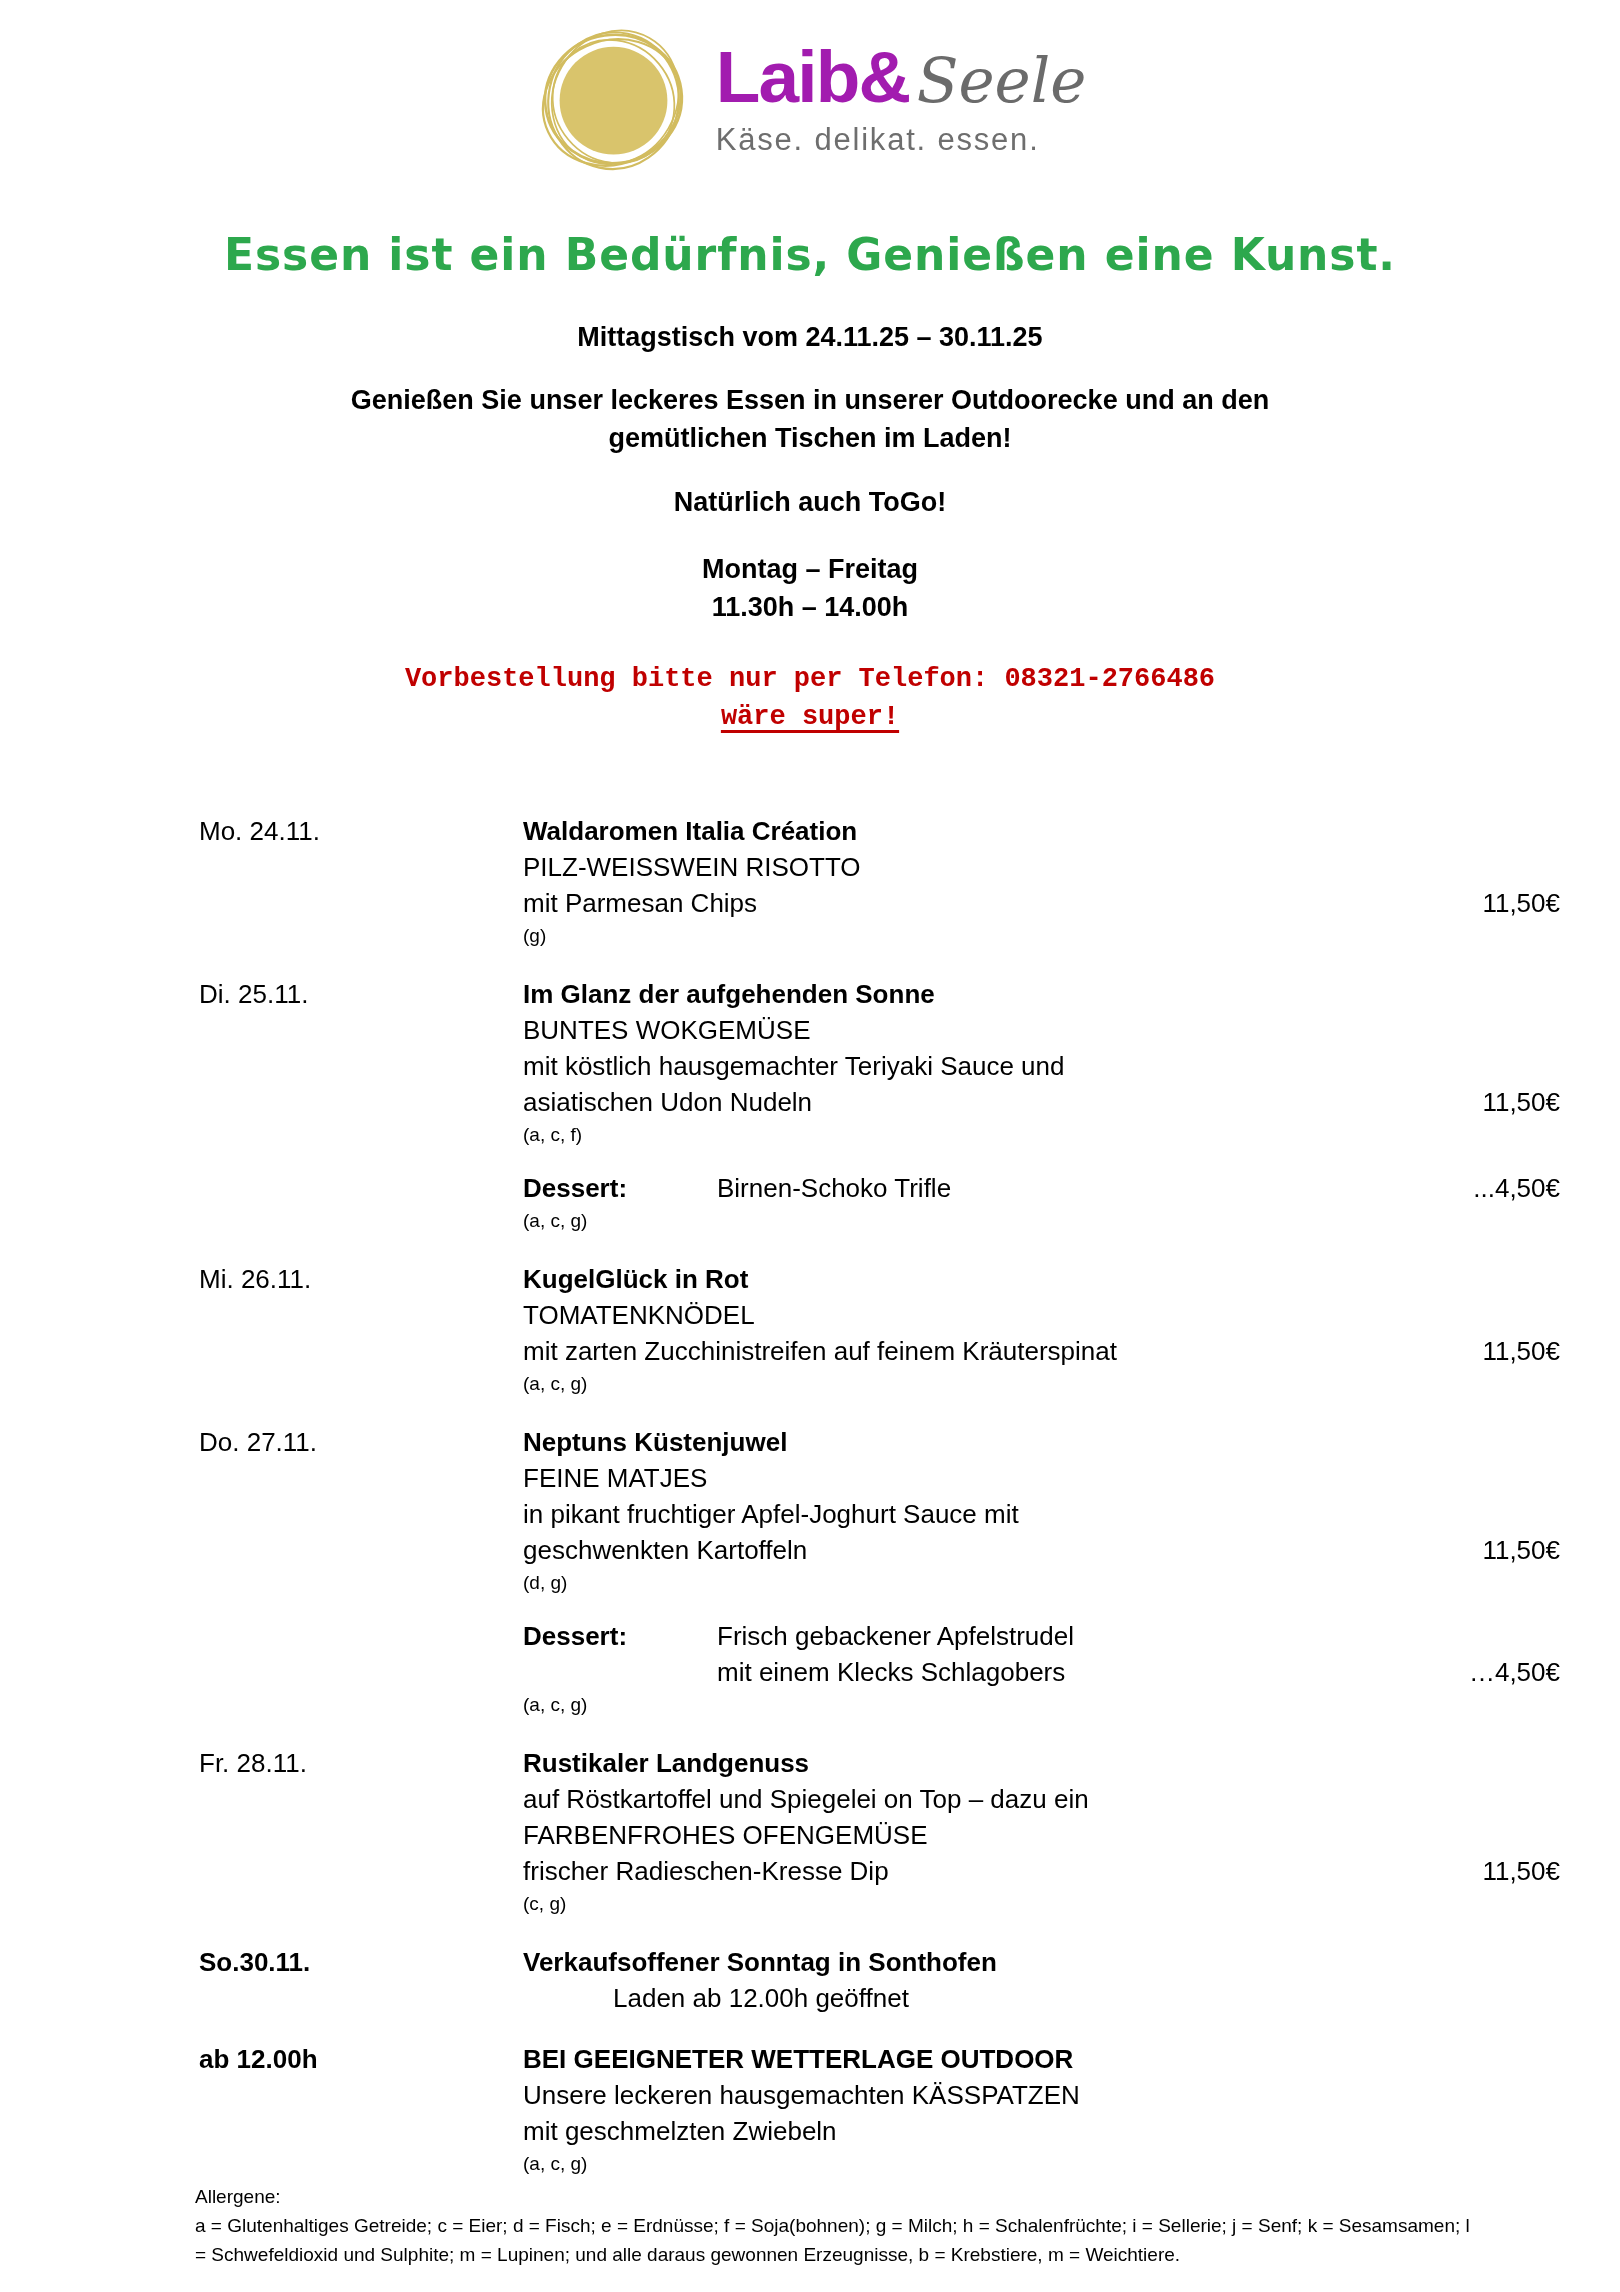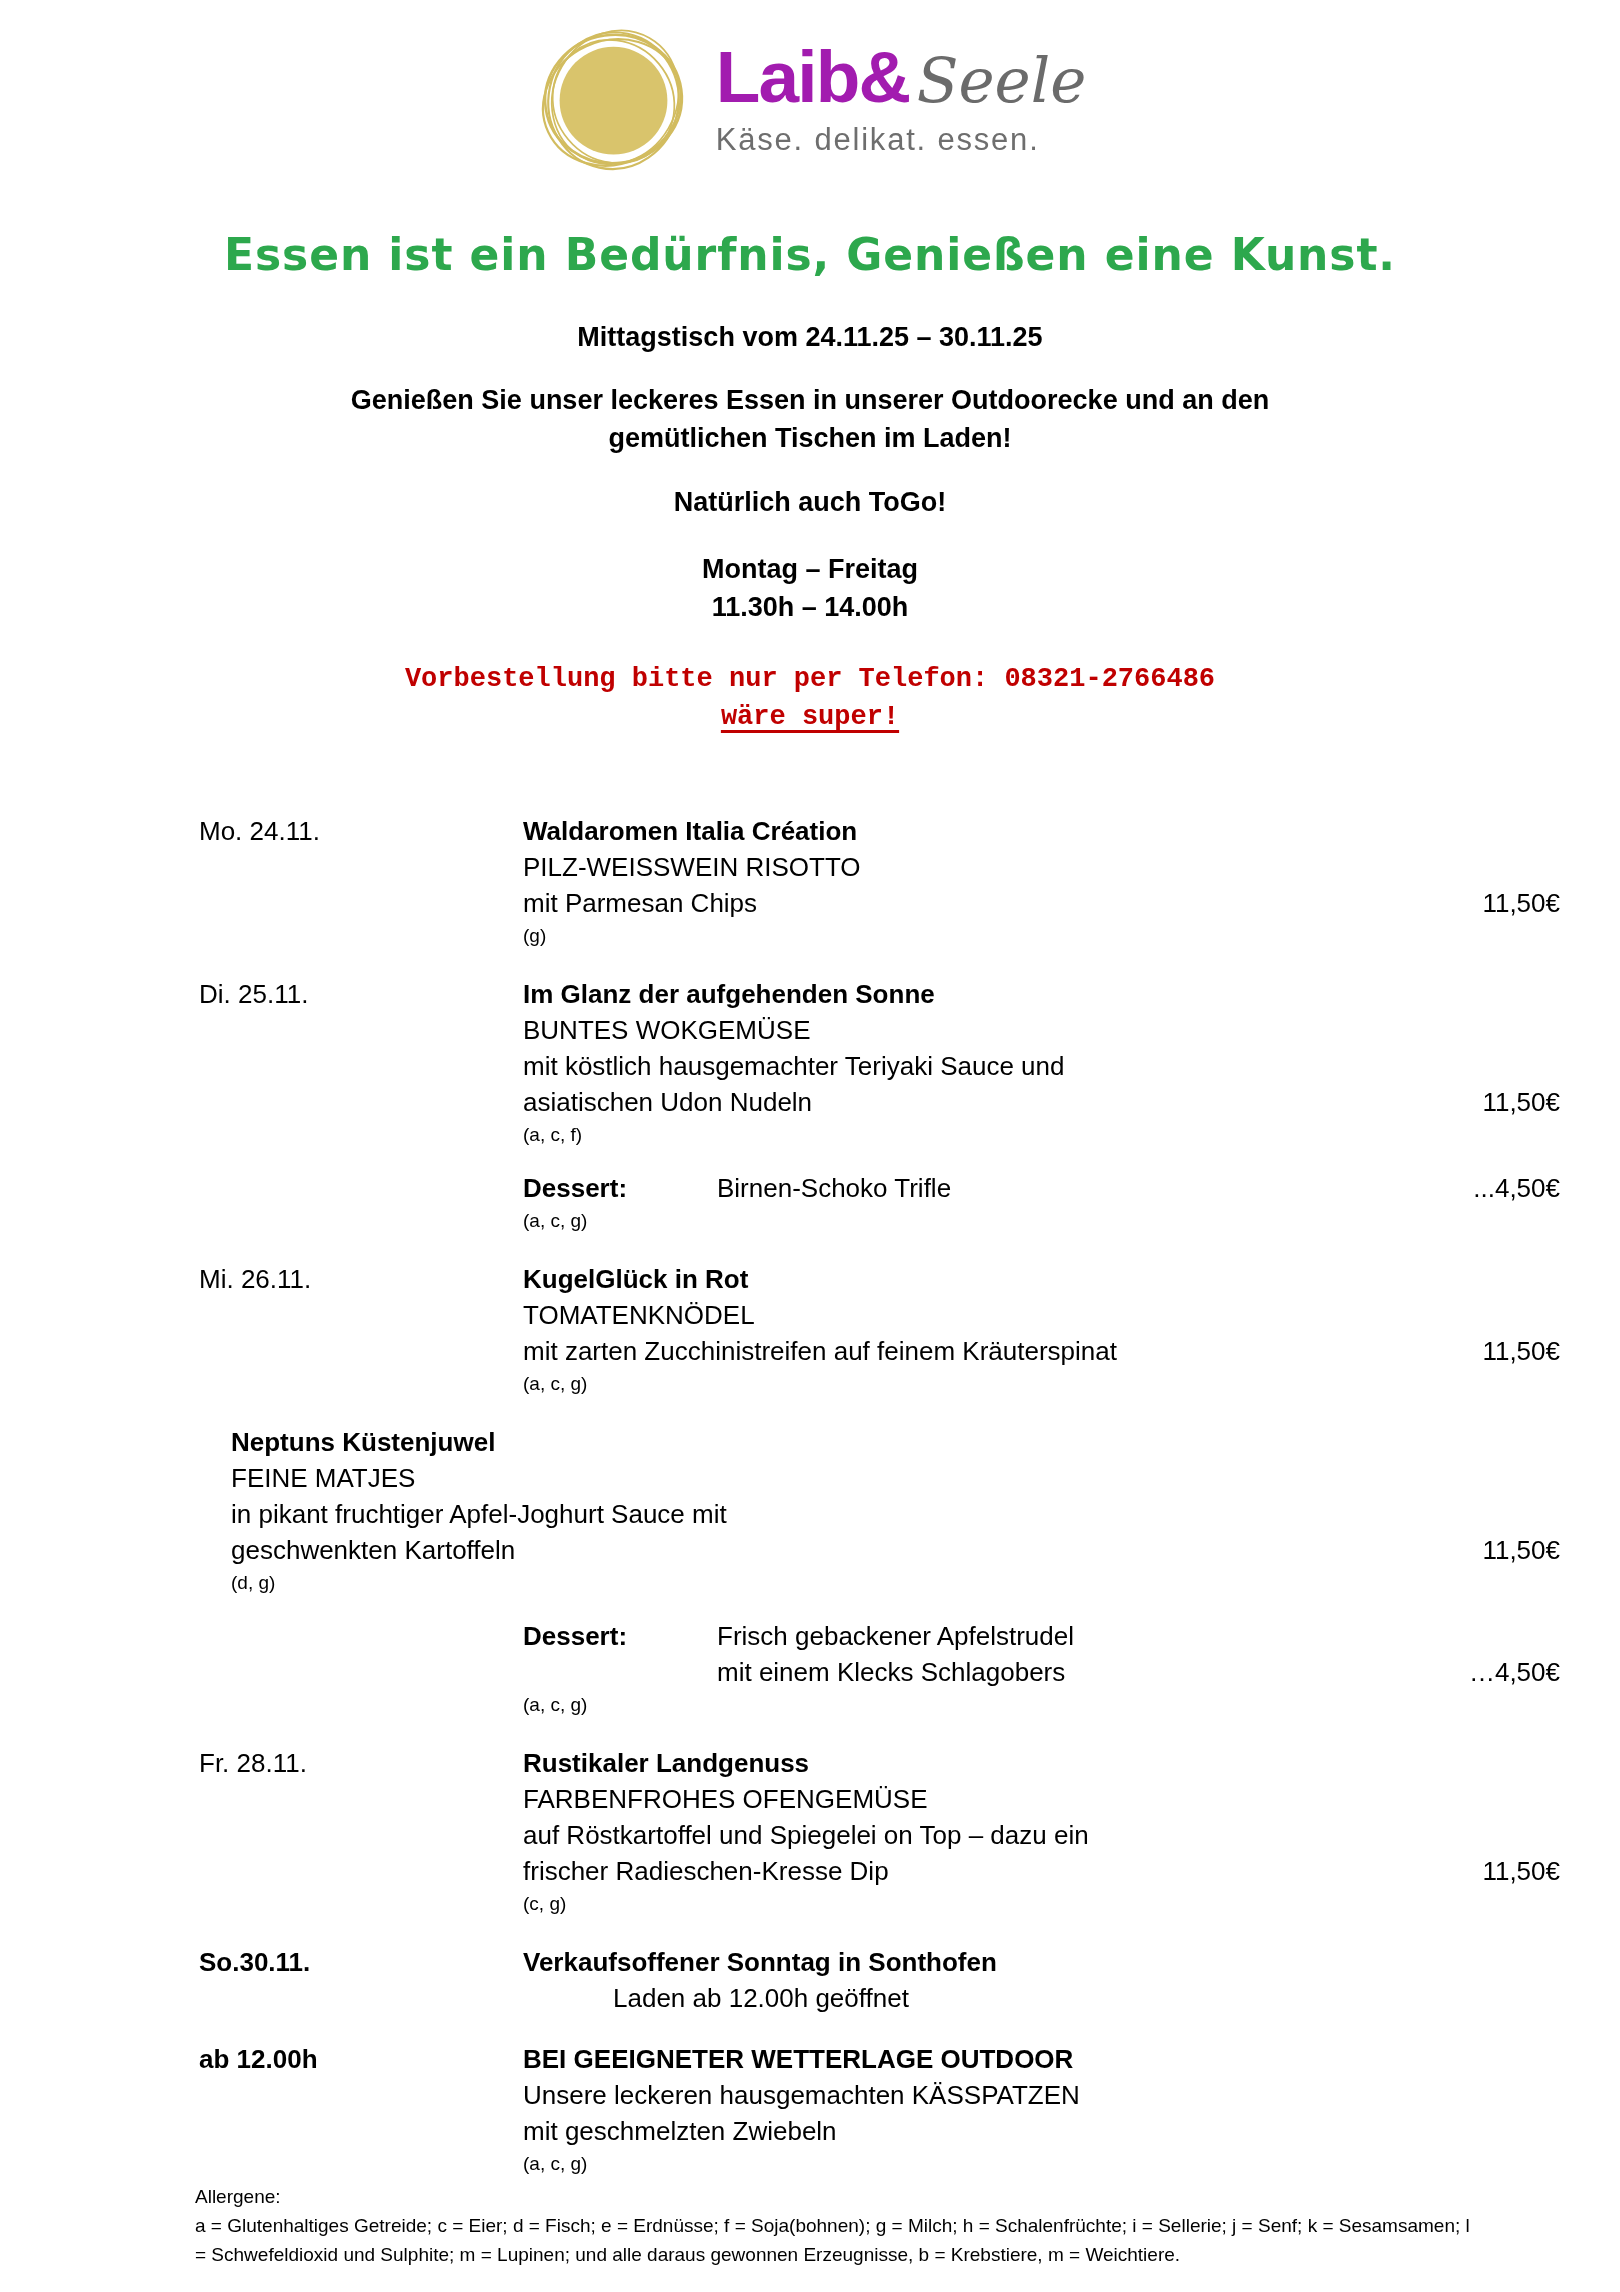--- a/index.html
+++ b/index.html
@@ -150,20 +150,21 @@
             <span>mit zarten Zucchinistreifen auf feinem Kräuterspinat</span>
             <span class="price">11,50€</span>
           </div>
           <div class="allergens">(a, c, g)</div>
         </div>
       </div>
     </div>
 
     <div class="day-block">
       <div class="row">
+        <div class="date-col">Do. 27.11.</div>
         <div class="content-col">
           <div class="item-title">Neptuns Küstenjuwel</div>
           <div>FEINE MATJES</div>
           <div>in pikant fruchtiger Apfel-Joghurt Sauce mit</div>
           <div class="priceline">
             <span>geschwenkten Kartoffeln</span>
             <span class="price">11,50€</span>
           </div>
           <div class="allergens">(d, g)</div>
         </div>
@@ -184,22 +185,22 @@
           <div class="allergens">(a, c, g)</div>
         </div>
       </div>
     </div>
 
     <div class="day-block">
       <div class="row">
         <div class="date-col">Fr. 28.11.</div>
         <div class="content-col">
           <div class="item-title">Rustikaler Landgenuss</div>
+          <div>auf Röstkartoffel und Spiegelei on Top – dazu ein</div>
           <div>FARBENFROHES OFENGEMÜSE</div>
-          <div>auf Röstkartoffel und Spiegelei on Top – dazu ein</div>
           <div class="priceline">
             <span>frischer Radieschen-Kresse Dip</span>
             <span class="price">11,50€</span>
           </div>
           <div class="allergens">(c, g)</div>
         </div>
       </div>
     </div>
 
     <div class="day-block">

